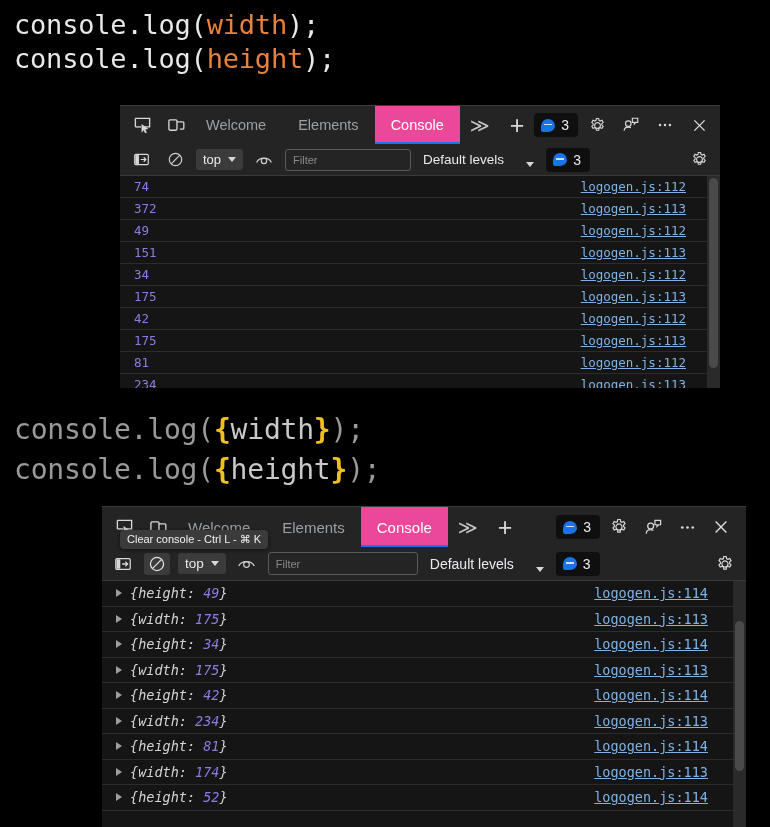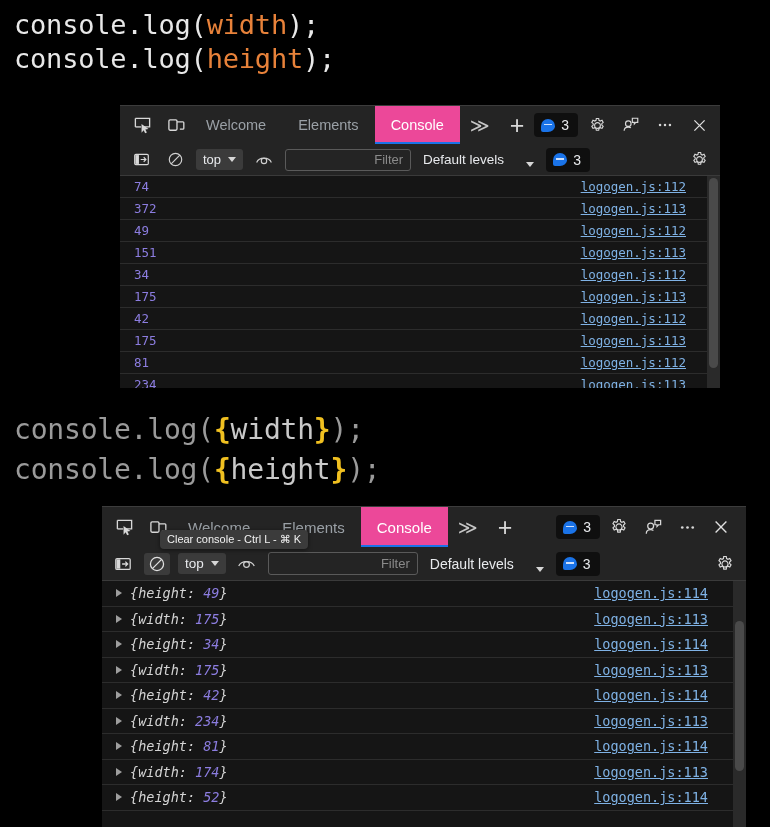--- a/index.html
+++ b/index.html
@@ -128,24 +128,23 @@
   }
   #devtools-2 .ctx-select { font-size: 13.5px; }
   .caret { width:0;height:0;border-left:4.5px solid transparent;border-right:4.5px solid transparent;border-top:5px solid #d7d7d7; }
   .filter-input {
     flex: 0 0 auto;
     width: 126px; height: 22px;
     background: transparent;
     border: 1px solid #5a5a5a;
     border-radius: 3px;
     color:#5eead4;
-    font-size: 13px;
+    font-size: 11px;
     padding: 0 7px;
     font-family: "Liberation Sans", sans-serif;
-    text-align: right;
   }
   #devtools-2 .filter-input { width: 150px; height: 23px; }
   .filter-input::placeholder { color:#8a8a8a; }
   .levels-select {
     display:flex; align-items:flex-end; gap:22px;
     font-size: 13.5px; color:#e8eaed; padding: 0 4px;
     white-space: nowrap;
   }
   #devtools-2 .levels-select { font-size: 14px; }
   .fb-right { margin-left:auto; display:flex; align-items:center; }
@@ -203,21 +202,20 @@
     position: absolute;
     background:#3b3b3b;
     color:#f1f1f1;
     font-size: 11px;
     padding: 3px 7px;
     border-radius: 4px;
     white-space: nowrap;
     z-index: 50;
     box-shadow: 0 1px 4px rgba(0,0,0,.5);
     font-family: "Liberation Sans", sans-serif;
-    margin-left: 40px;
   }
   svg { display:block; }
 </style>
 </head>
 <body>
 
 <div class="page">
 
   <div class="code-block" id="code-1"><div><span class="tok-plain">console.log(</span><span class="tok-arg">width</span><span class="tok-plain">);</span></div><div><span class="tok-plain">console.log(</span><span class="tok-arg">height</span><span class="tok-plain">);</span></div></div>
 

